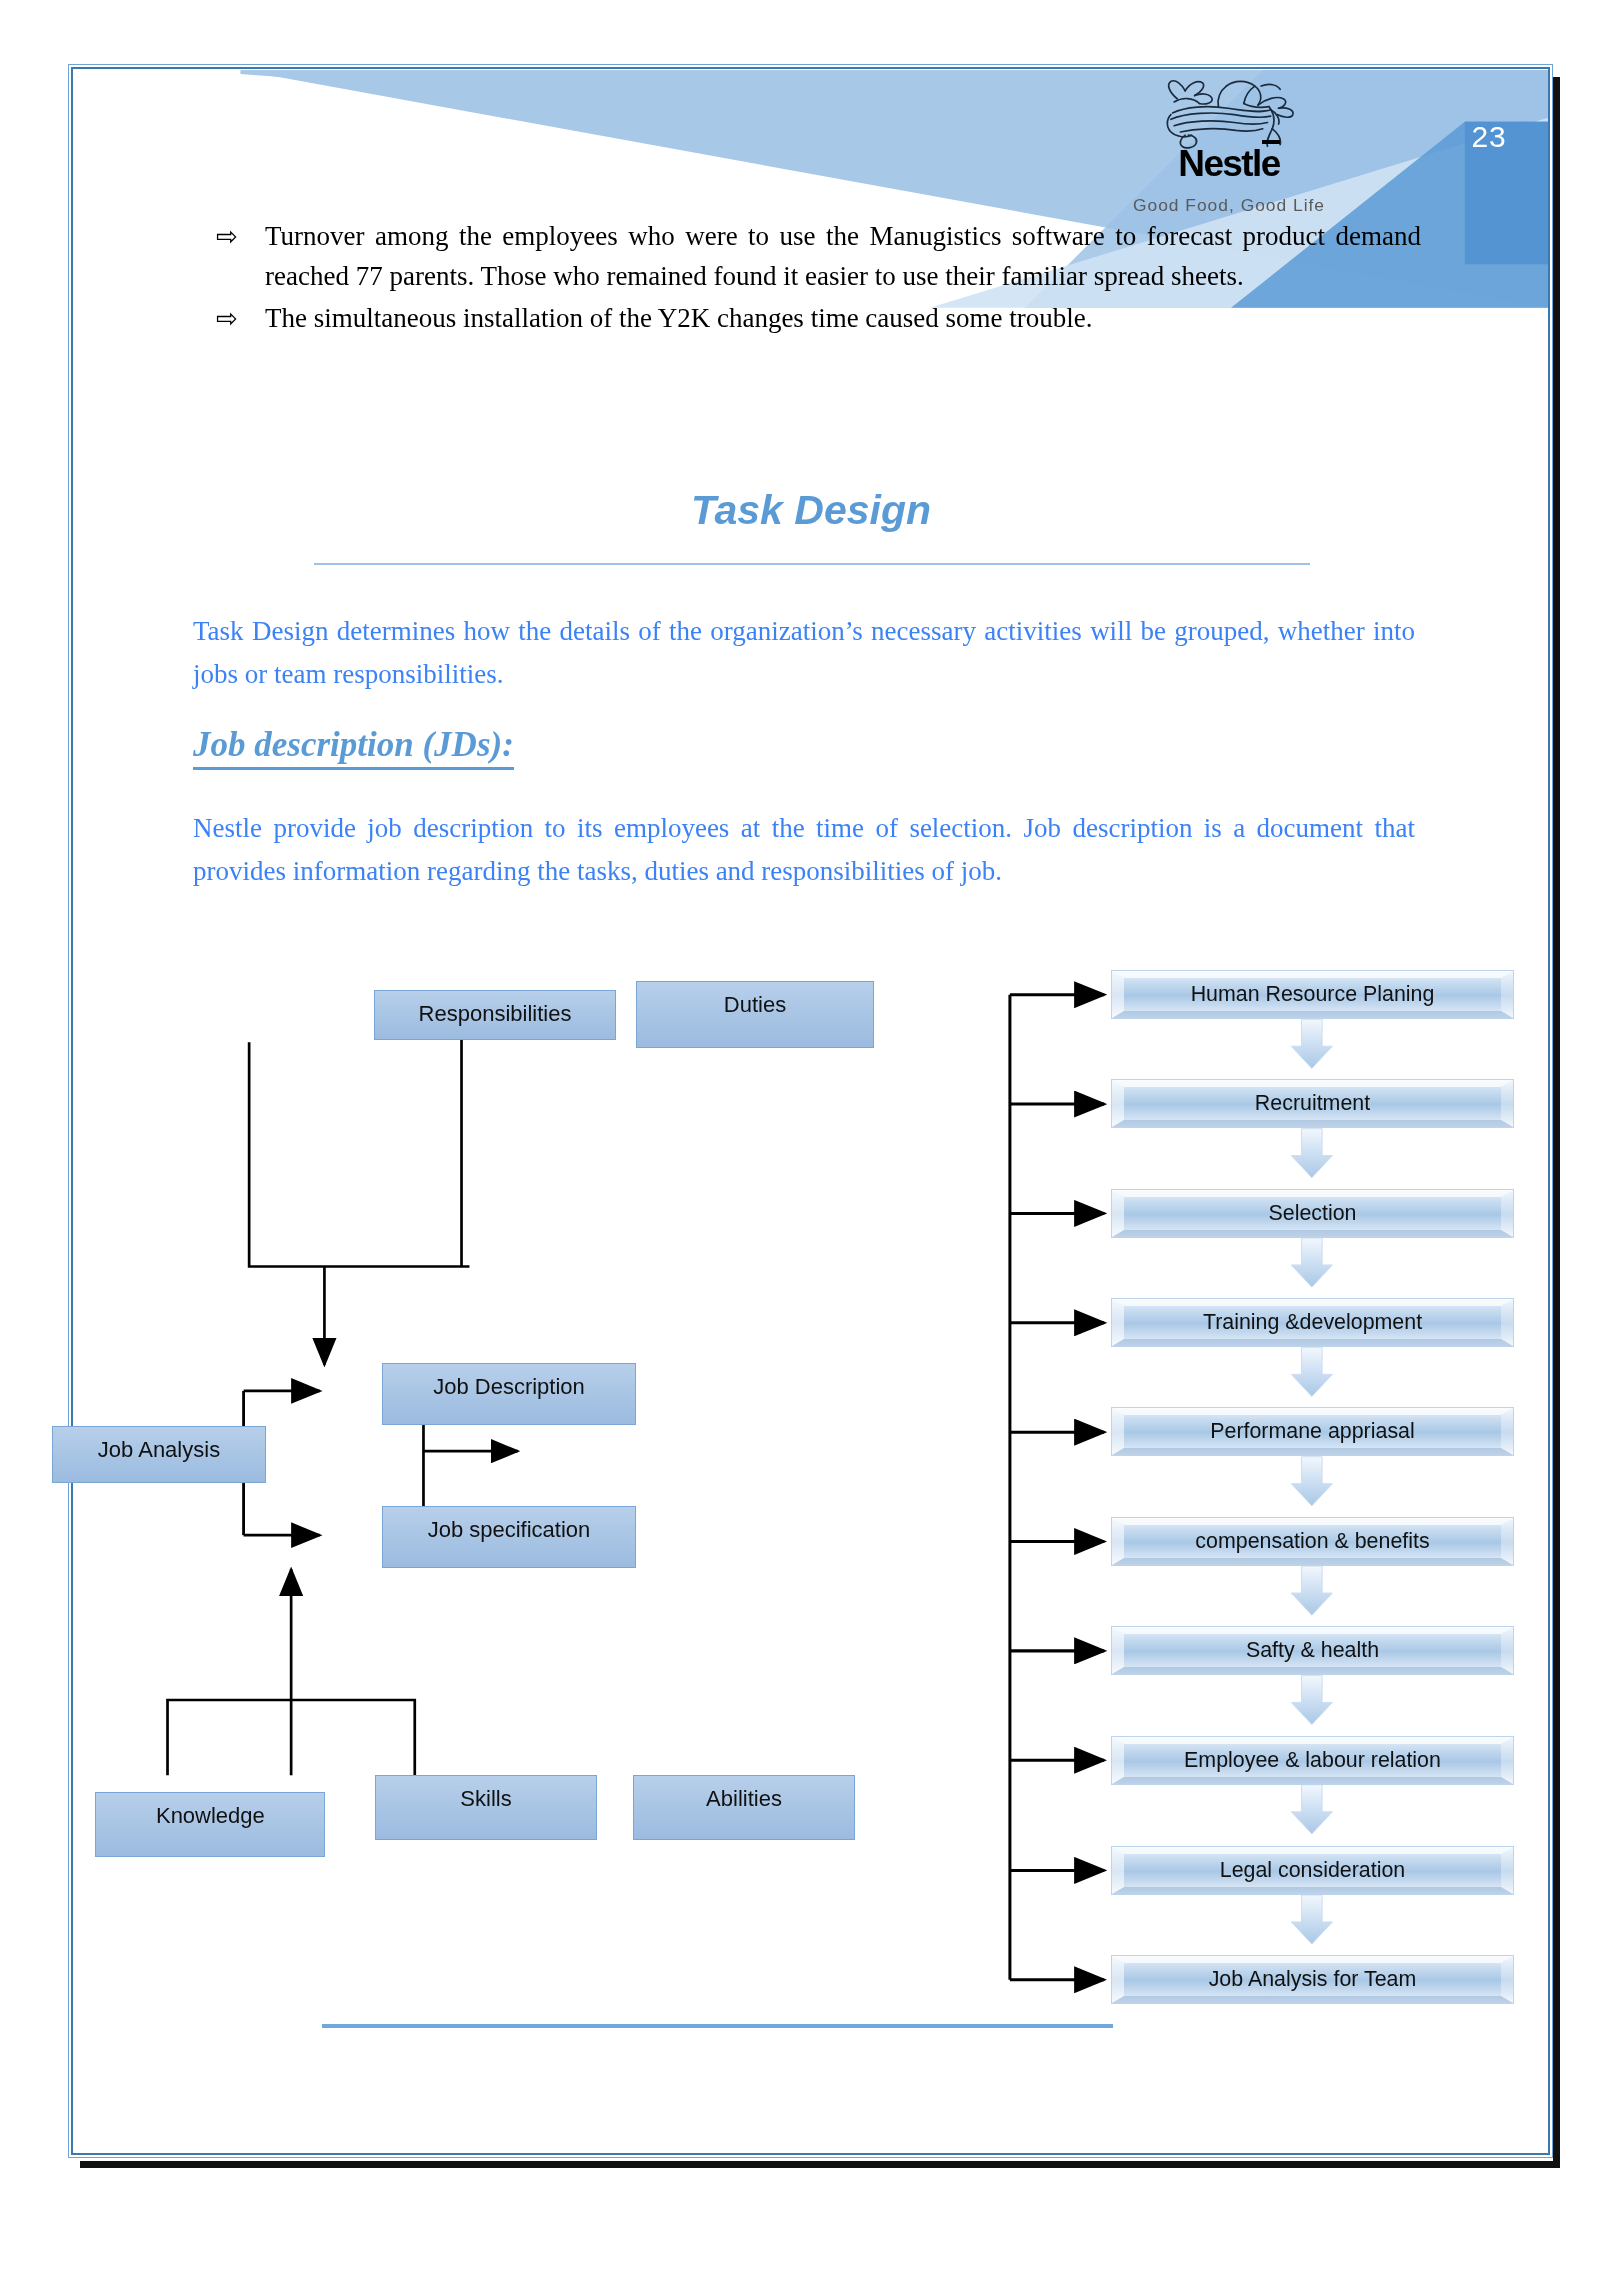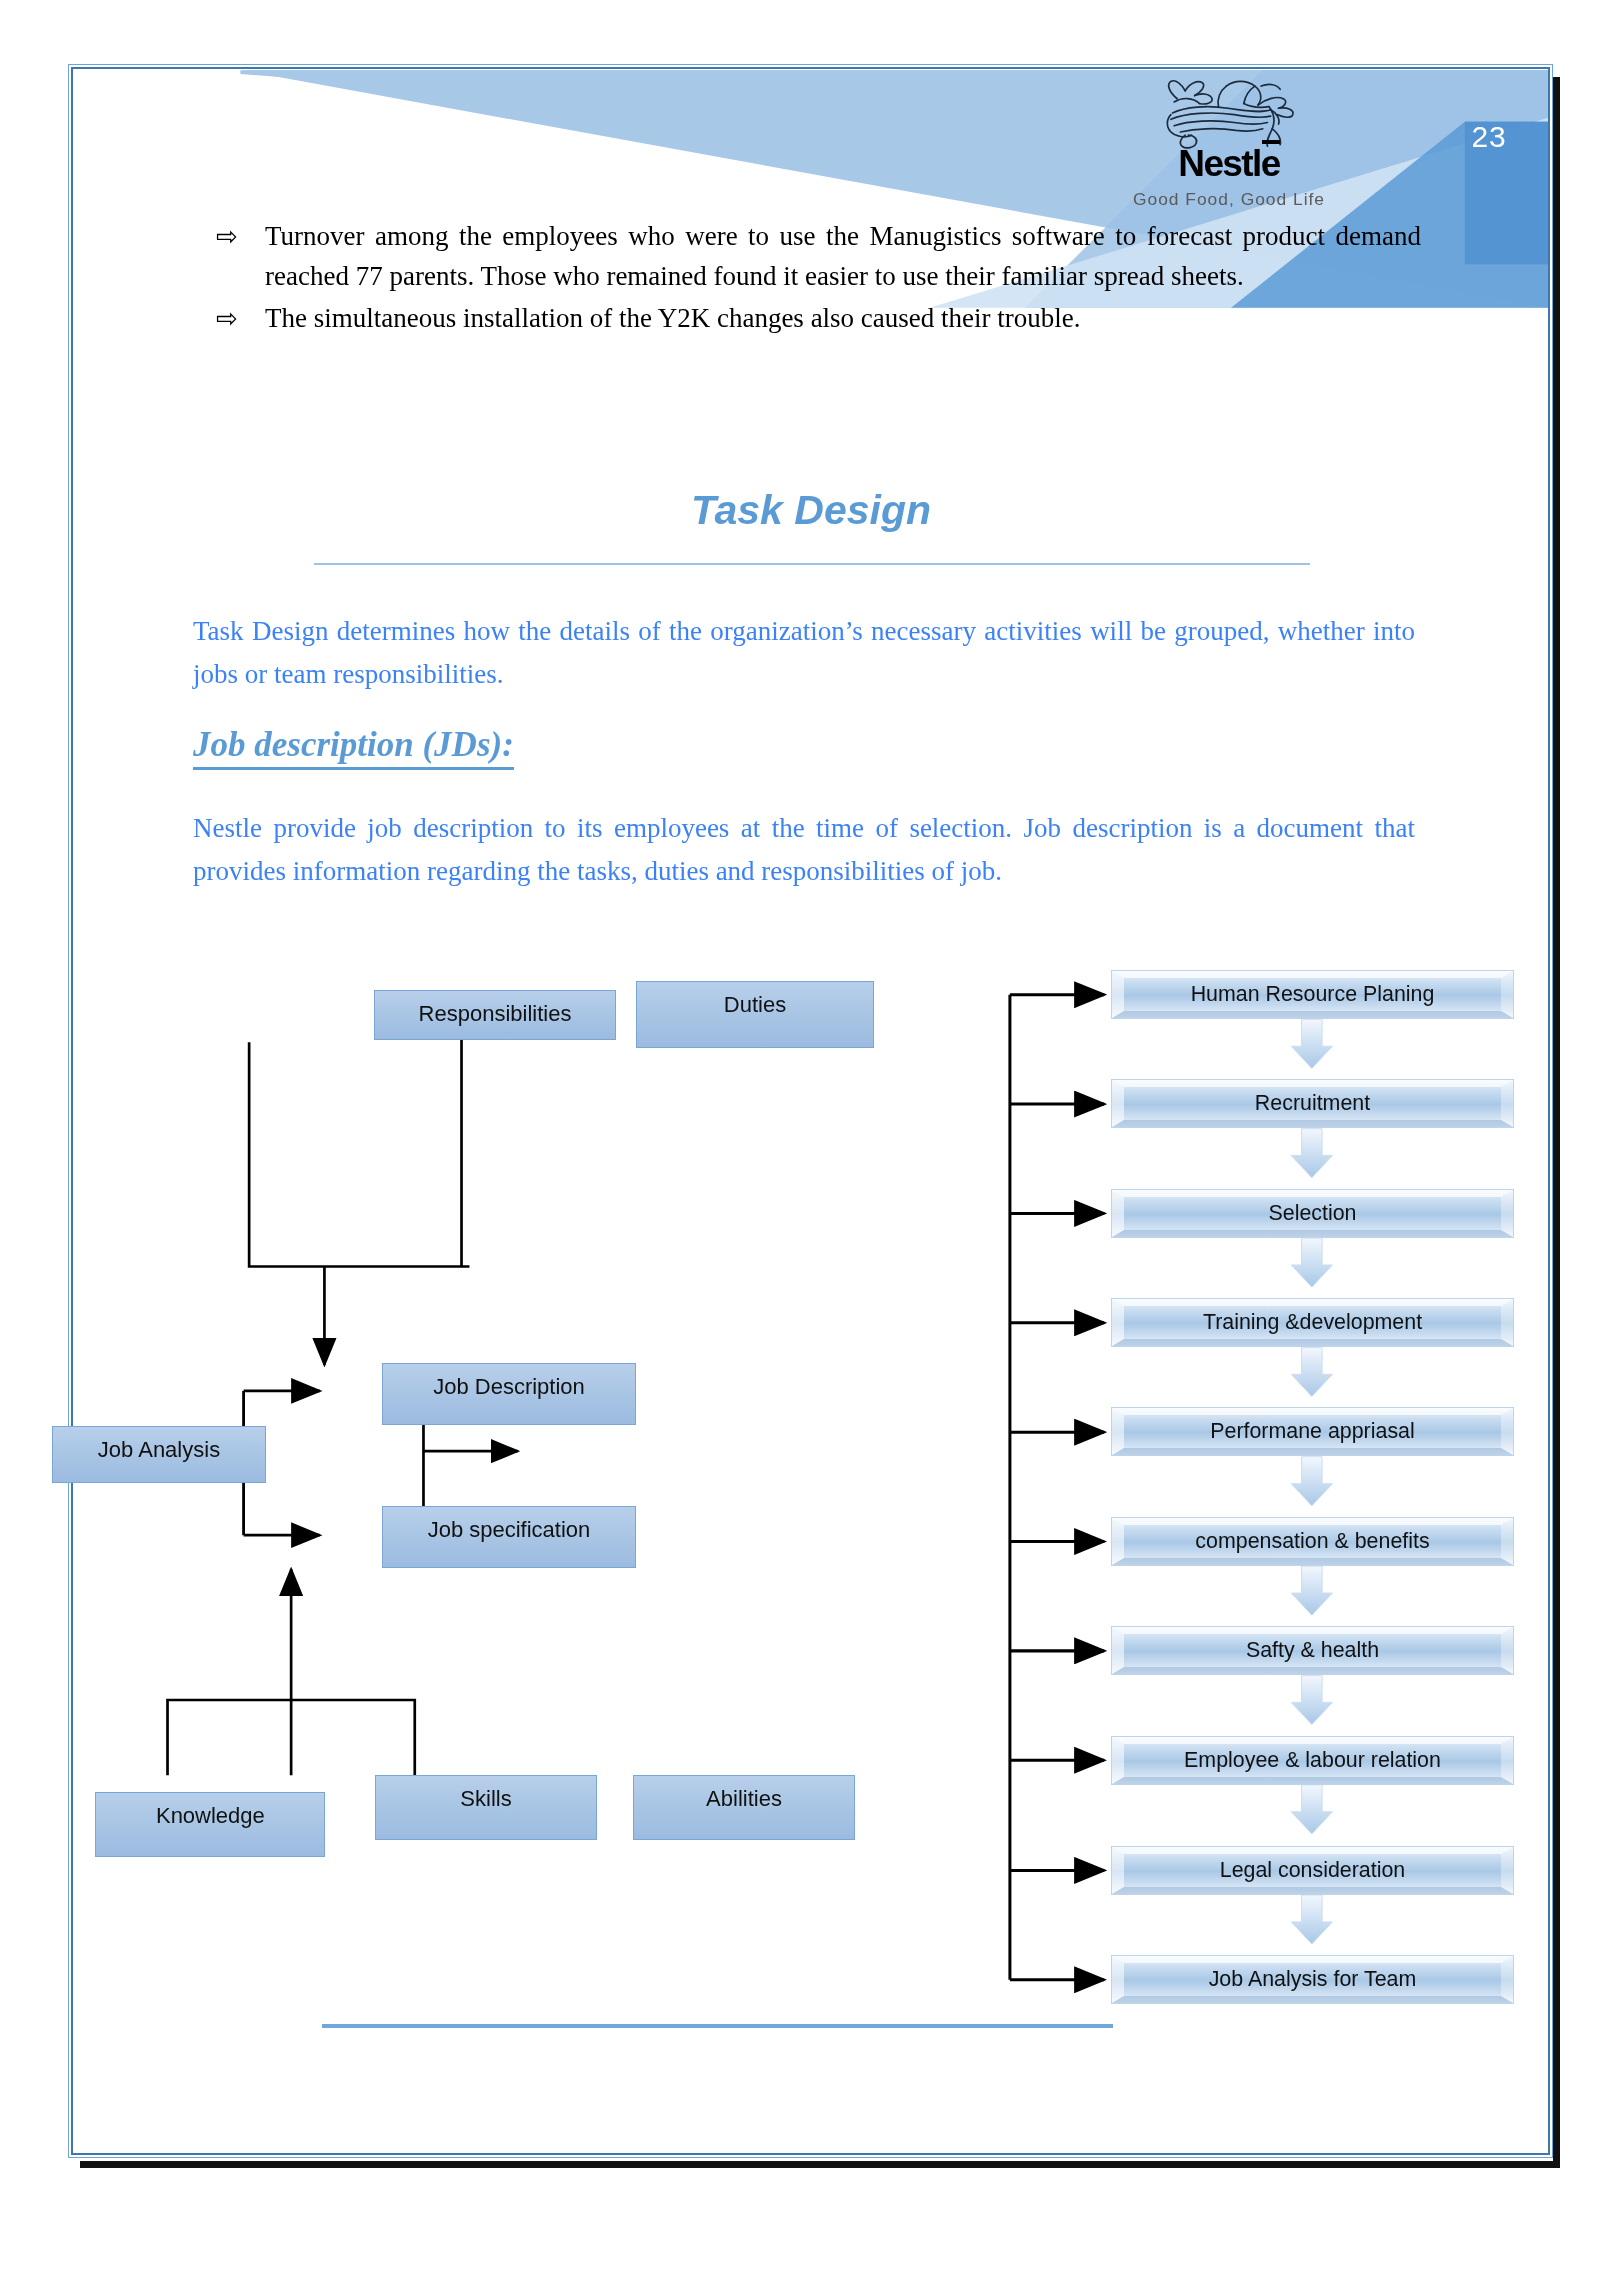--- a/index.html
+++ b/index.html
@@ -23,21 +23,21 @@
                letter-spacing:0.8px;}
 
   
   #nestle-logo{position:absolute;left:1098px;top:75px;width:262px;height:127px;text-align:center;}
   #nestle-bird{display:block;margin:0 auto;}
   #nestle-word{font-family:"Liberation Sans",sans-serif;font-weight:bold;font-size:37px;
                letter-spacing:-1.6px;color:#000;line-height:0.95;margin-top:-4.8px;}
   #nestle-word .macron{position:relative;}
   #nestle-word .macron:after{content:"";position:absolute;left:6%;right:-2%;top:-3.2px;height:4px;background:#000;}
   #nestle-tag{font-family:"Liberation Sans",sans-serif;font-size:17.4px;color:#5a5a5a;
-              letter-spacing:1px;margin-top:8px;}
+              letter-spacing:1px;margin-top:14px;}
 
   
   #bullets{position:absolute;left:216px;top:216px;width:1205px;}
   .bullet-row{display:flex;align-items:flex-start;margin-bottom:1.6px;}
   .bullet-glyph{flex:0 0 49px;font-size:26px;line-height:40px;color:#000;
                 font-family:"DejaVu Sans",sans-serif;}
   .bullet-text{flex:1;font-size:27px;line-height:40px;text-align:justify;color:#000;}
   .bullet-text.last{text-align:left;}
 
   
@@ -135,21 +135,21 @@
   <div id="nestle-tag">Good Food, Good Life</div>
 </div>
 
 <div id="bullets">
   <div class="bullet-row">
     <span class="bullet-glyph">⇨</span>
     <span class="bullet-text">Turnover among the employees who were to use the Manugistics software to forecast product demand reached 77 parents. Those who remained found it easier to use their familiar spread sheets.</span>
   </div>
   <div class="bullet-row">
     <span class="bullet-glyph">⇨</span>
-    <span class="bullet-text last">The simultaneous installation of the Y2K changes also caused their trouble.</span>
+    <span class="bullet-text last">The simultaneous installation of the Y2K changes time caused some trouble.</span>
   </div>
 </div>
 
 <div id="task-title">Task Design</div>
 <div id="title-rule"></div>
 
 <div class="para" id="para1">Task Design determines how the details of the organization’s necessary activities will be grouped, whether into jobs or team responsibilities.</div>
 <div id="jd-heading">Job description (JDs):</div>
 <div class="para" id="para2">Nestle provide job description to its employees at the time of selection. Job description is a document that provides information regarding the tasks, duties and responsibilities of job.</div>
 

